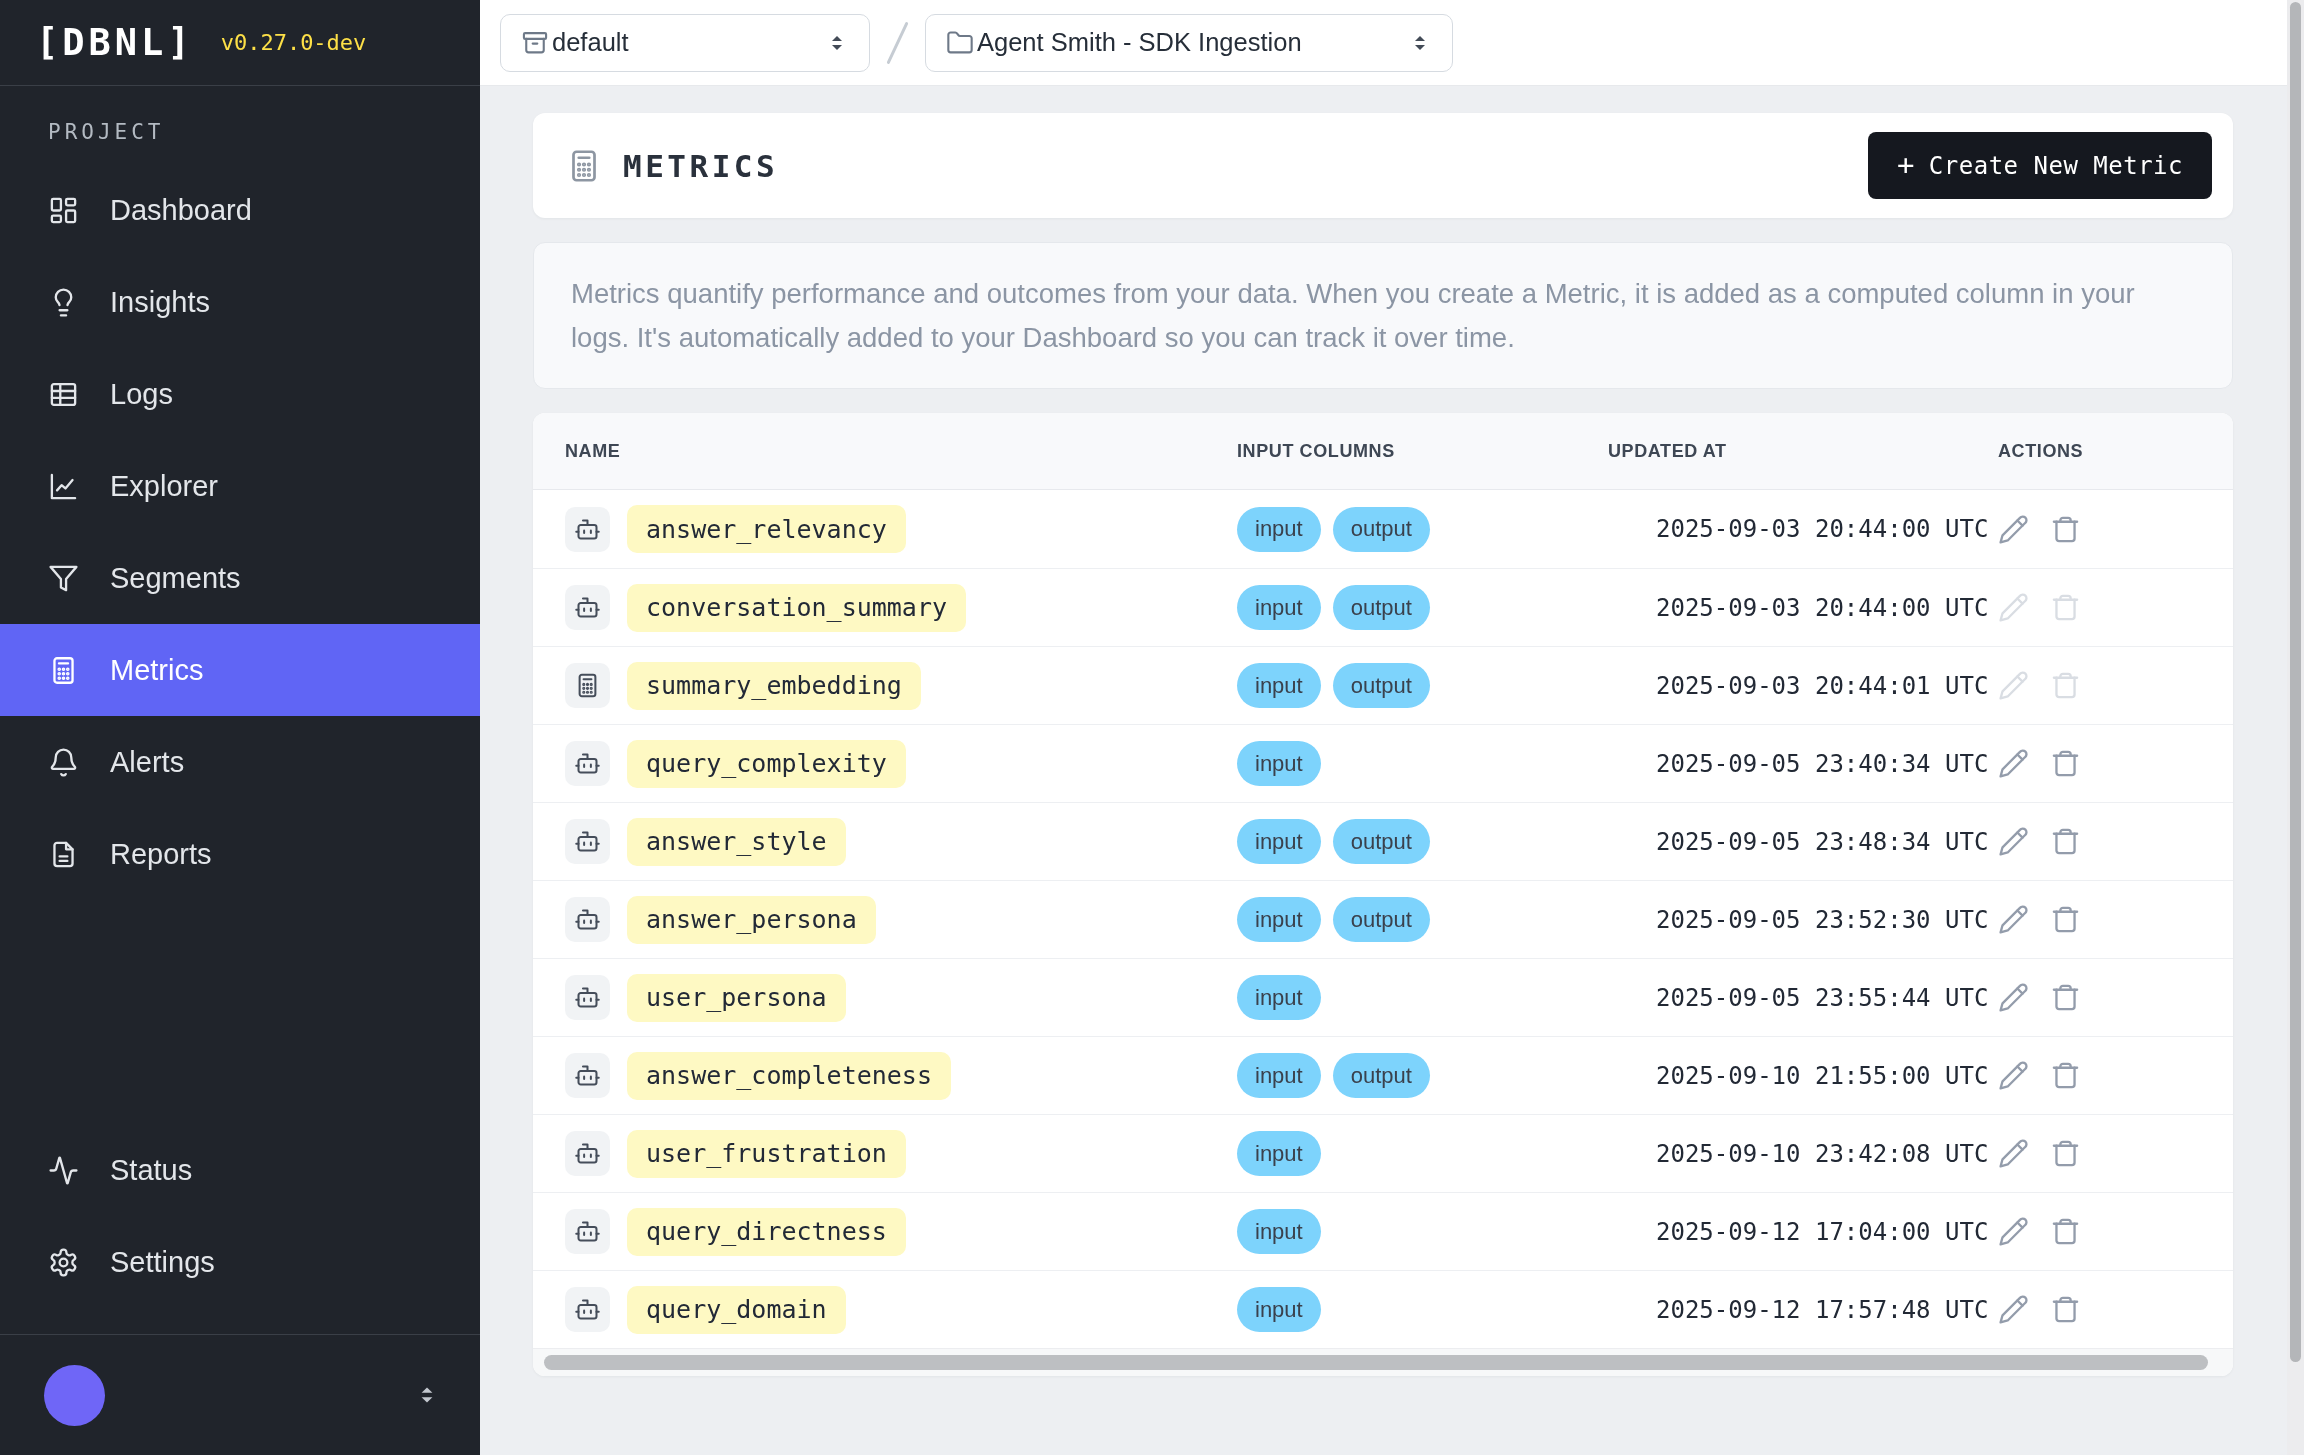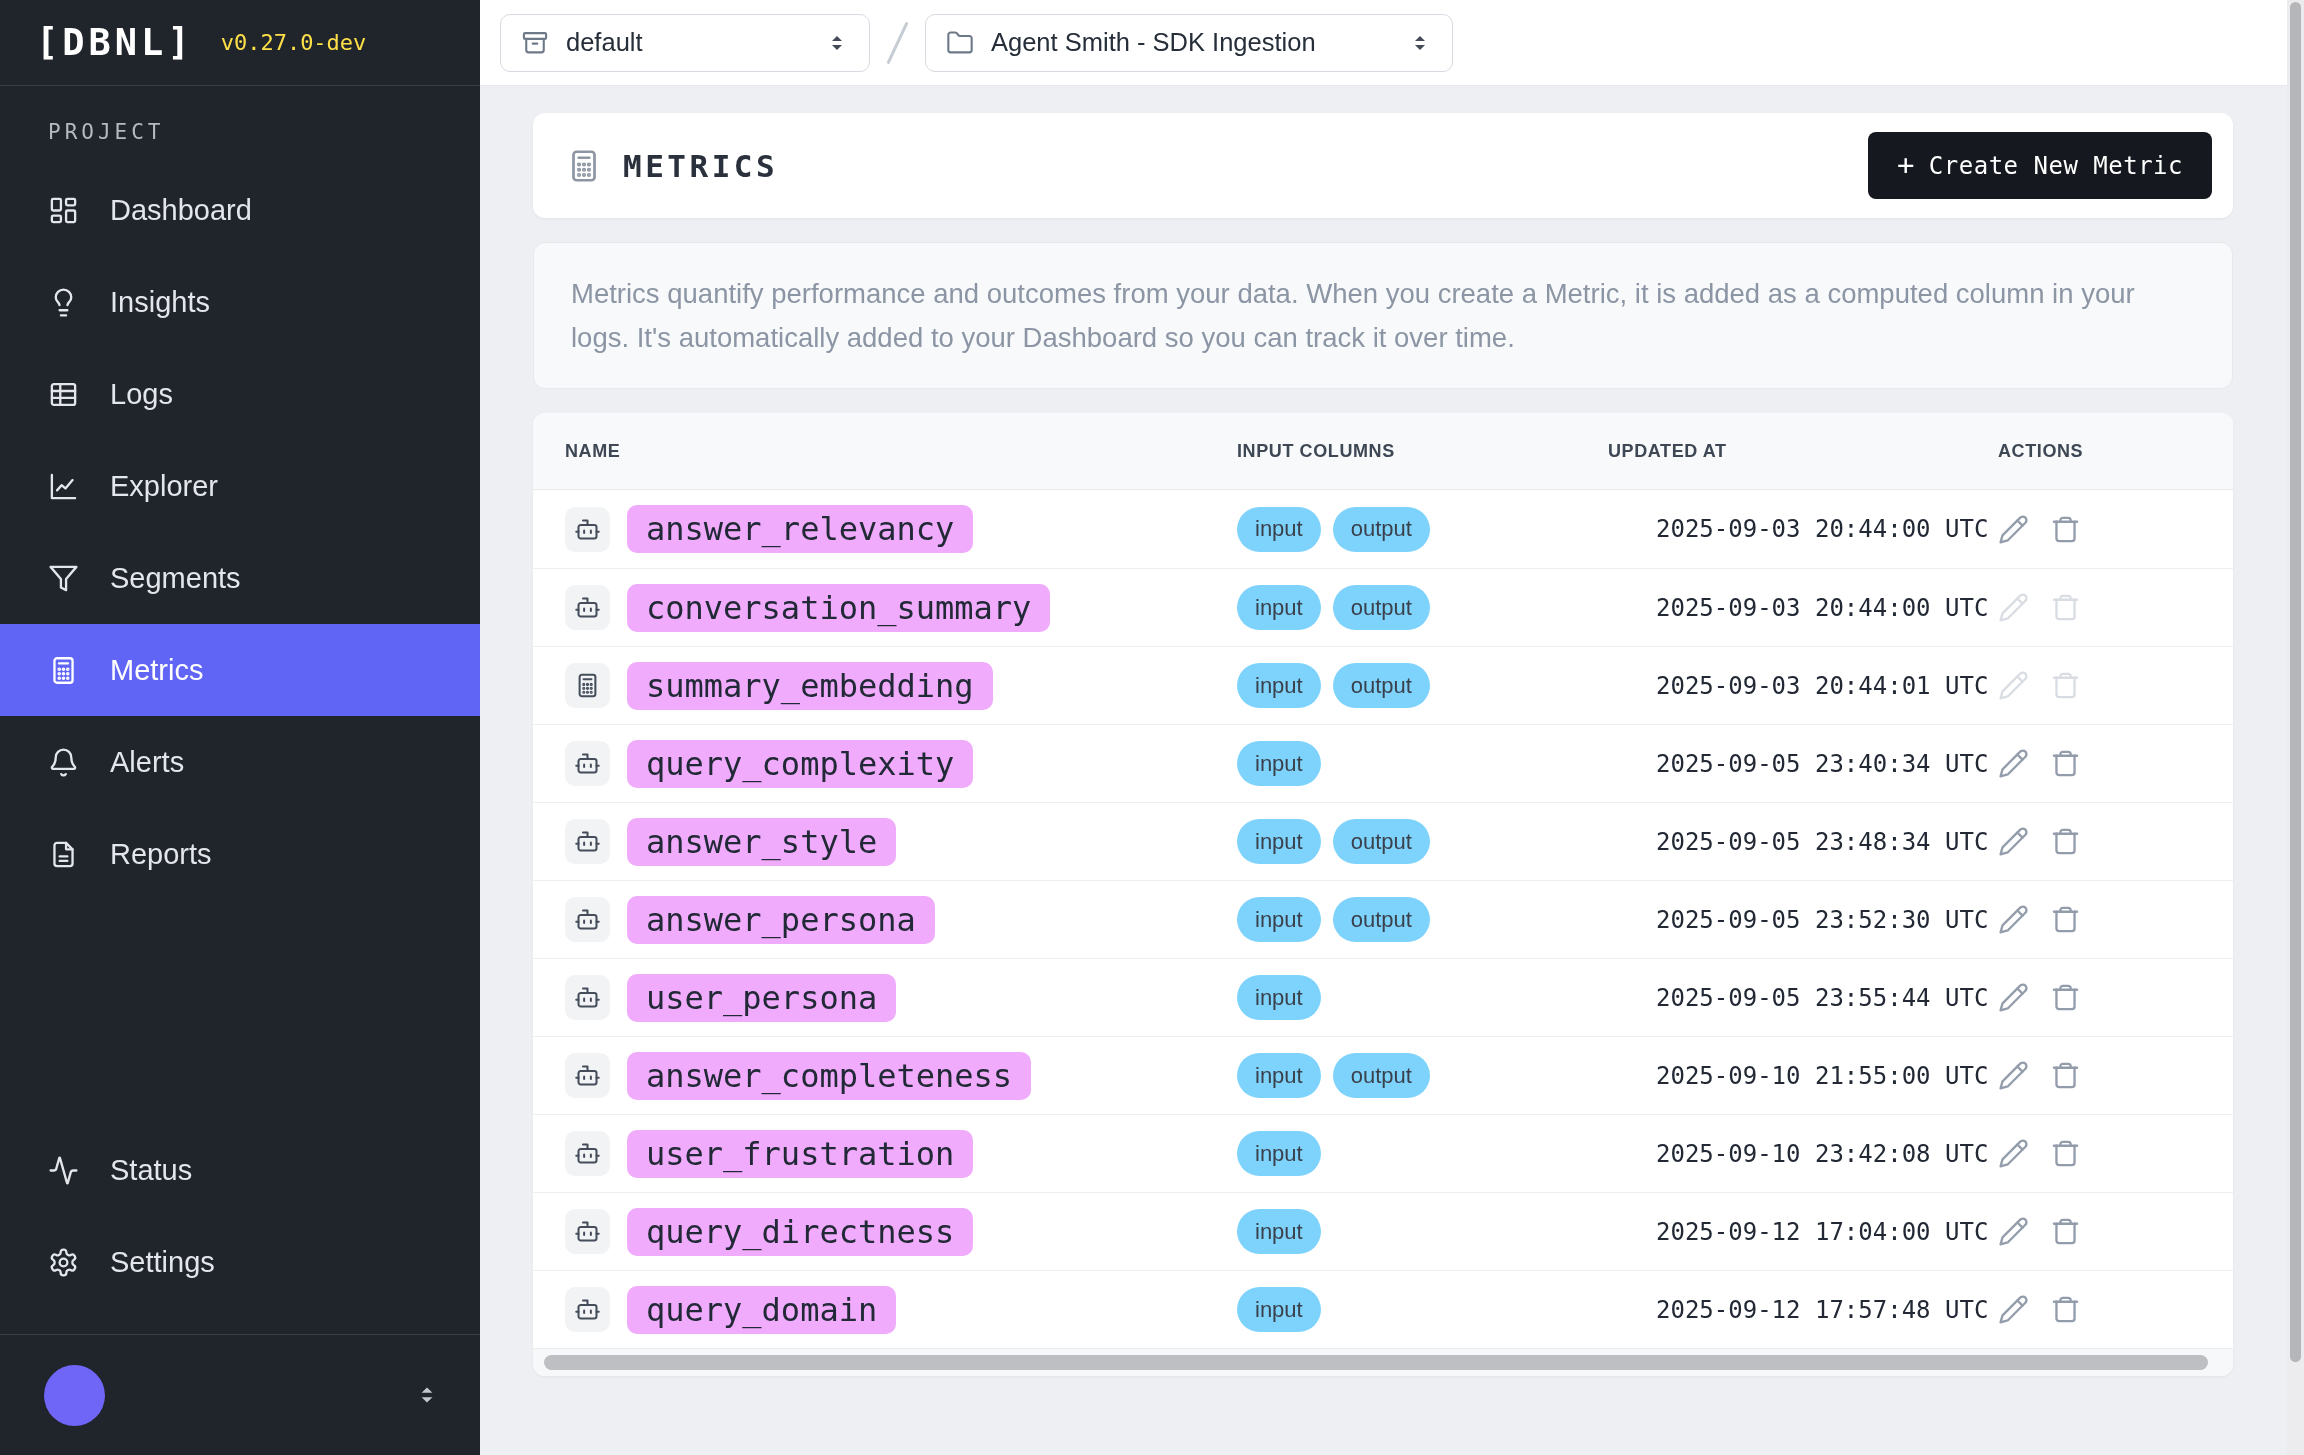--- a/index.html
+++ b/index.html
@@ -65,21 +65,21 @@
   .user-chevron{margin-left:auto;width:26px;height:26px;color:#c3c8cf}
 
   
   .main{flex:1;display:flex;flex-direction:column;margin-right:17px;height:100%}
   .topbar{
     height:86px;background:#ffffff;border-bottom:1px solid #e7e9ec;
     display:flex;align-items:center;padding:0 0 0 20px;gap:0;
   }
   .select{
     height:58px;border:1.5px solid #d6dbe1;border-radius:10px;background:#fff;
-    display:flex;align-items:center;gap:17px;padding:0 20px;cursor:pointer;
+    display:flex;align-items:center;gap:3px;padding:0 20px;cursor:pointer;
   }
   .select-ns{width:370px}
   .select-proj{width:528px}
   .select-icon{width:28px;height:28px;color:#6e7988;flex:0 0 28px}
   .select-value{font-size:25.5px;color:#262e39;font-weight:500;white-space:nowrap}
   .select-chevron{margin-left:auto;width:24px;height:24px;color:#434b57;flex:0 0 24px}
   .slash-sep{
     width:3px;height:46px;background:#c6ccd3;border-radius:2px;
     transform:rotate(25deg);margin:0 26px;
   }
@@ -126,23 +126,23 @@
   }
   .trow{height:78px;border-top:1px solid #edeff2;background:#fff}
   .trow:first-of-type{border-top:none}
   .name-cell{display:flex;align-items:center;gap:17px}
   .icon-chip{
     width:45px;height:45px;border-radius:10px;background:#f1f3f5;
     display:flex;align-items:center;justify-content:center;color:#454d5a;
   }
   .icon-chip svg{width:27px;height:27px}
   .name-chip{
-    height:48px;border-radius:10px;background:#f0abfc;
+    height:48px;border-radius:10px;background:#fef9c3;
     display:flex;align-items:center;padding:0 19px;
-    font-family:"DejaVu Sans Mono",monospace;font-size:32px;color:#222936;
+    font-family:"DejaVu Sans Mono",monospace;font-size:25px;color:#222936;
   }
   .pills-cell{display:flex;align-items:center;gap:12px}
   .pill{
     height:45px;border-radius:23px;background:#7dd3fc;
     display:flex;align-items:center;padding:0 18px;
     font-size:22px;color:#3a414d;
   }
   .date-cell{
     font-family:"DejaVu Sans Mono",monospace;font-size:24px;color:#222935;
     white-space:nowrap;

